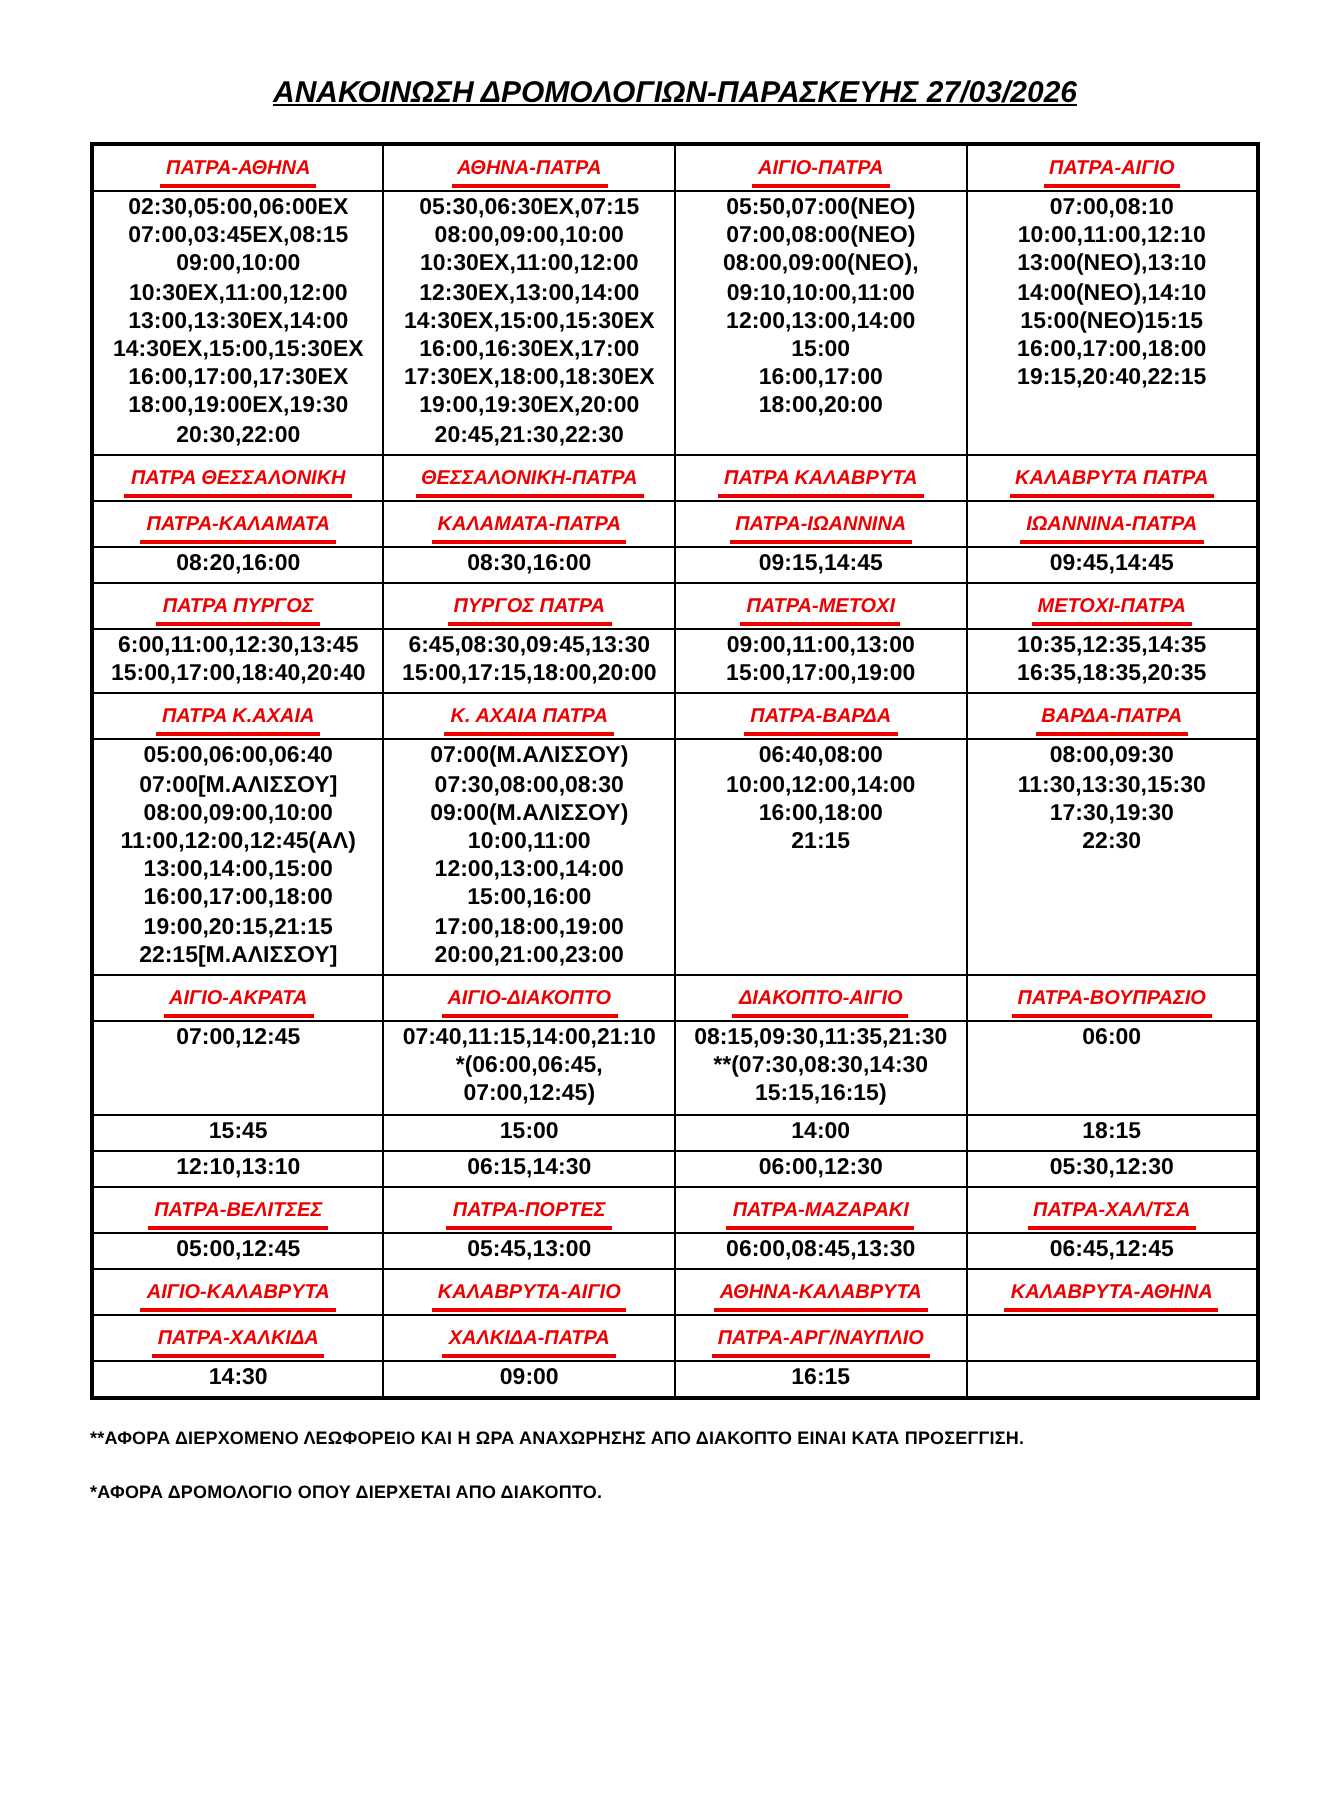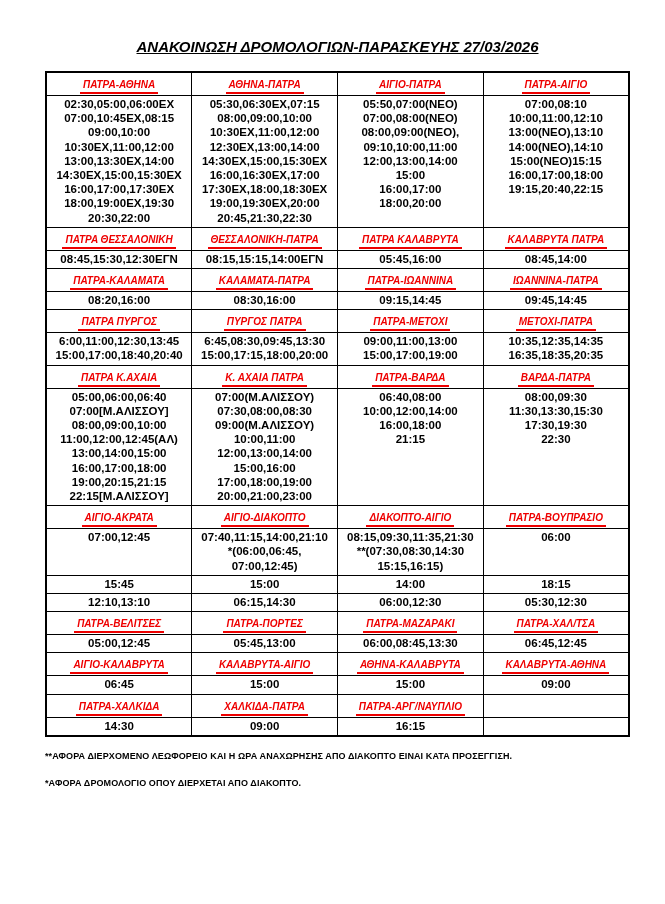--- a/index.html
+++ b/index.html
@@ -90,21 +90,21 @@
     <tbody id="timetable-body">
         <tr class="route-row">
           <td><span class="route-name">ΠΑΤΡΑ-ΑΘΗΝΑ</span></td>
           <td><span class="route-name">ΑΘΗΝΑ-ΠΑΤΡΑ</span></td>
           <td><span class="route-name">ΑΙΓΙΟ-ΠΑΤΡΑ</span></td>
           <td><span class="route-name">ΠΑΤΡΑ-ΑΙΓΙΟ</span></td>
         </tr>
         <tr class="times-row">
           <td>
             <div class="times-line">02:30,05:00,06:00ΕΧ</div>
-            <div class="times-line">07:00,10:45ΕΧ,08:15</div>
+            <div class="times-line">07:00,03:45ΕΧ,08:15</div>
             <div class="times-line">09:00,10:00</div>
             <div class="times-line">10:30ΕΧ,11:00,12:00</div>
             <div class="times-line">13:00,13:30ΕΧ,14:00</div>
             <div class="times-line">14:30ΕΧ,15:00,15:30ΕΧ</div>
             <div class="times-line">16:00,17:00,17:30ΕΧ</div>
             <div class="times-line">18:00,19:00ΕΧ,19:30</div>
             <div class="times-line">20:30,22:00</div>
           </td>
           <td>
             <div class="times-line">05:30,06:30ΕΧ,07:15</div>
@@ -136,34 +136,20 @@
             <div class="times-line">16:00,17:00,18:00</div>
             <div class="times-line">19:15,20:40,22:15</div>
           </td>
         </tr>
         <tr class="route-row">
           <td><span class="route-name">ΠΑΤΡΑ ΘΕΣΣΑΛΟΝΙΚΗ</span></td>
           <td><span class="route-name">ΘΕΣΣΑΛΟΝΙΚΗ-ΠΑΤΡΑ</span></td>
           <td><span class="route-name">ΠΑΤΡΑ ΚΑΛΑΒΡΥΤΑ</span></td>
           <td><span class="route-name">ΚΑΛΑΒΡΥΤΑ ΠΑΤΡΑ</span></td>
         </tr>
-        <tr class="times-row">
-          <td>
-            <div class="times-line">08:45,15:30,12:30ΕΓΝ</div>
-          </td>
-          <td>
-            <div class="times-line">08:15,15:15,14:00ΕΓΝ</div>
-          </td>
-          <td>
-            <div class="times-line">05:45,16:00</div>
-          </td>
-          <td>
-            <div class="times-line">08:45,14:00</div>
-          </td>
-        </tr>
         <tr class="route-row">
           <td><span class="route-name">ΠΑΤΡΑ-ΚΑΛΑΜΑΤΑ</span></td>
           <td><span class="route-name">ΚΑΛΑΜΑΤΑ-ΠΑΤΡΑ</span></td>
           <td><span class="route-name">ΠΑΤΡΑ-ΙΩΑΝΝΙΝΑ</span></td>
           <td><span class="route-name">ΙΩΑΝΝΙΝΑ-ΠΑΤΡΑ</span></td>
         </tr>
         <tr class="times-row">
           <td>
             <div class="times-line">08:20,16:00</div>
           </td>
@@ -312,34 +298,20 @@
           <td>
             <div class="times-line">06:45,12:45</div>
           </td>
         </tr>
         <tr class="route-row">
           <td><span class="route-name">ΑΙΓΙΟ-ΚΑΛΑΒΡΥΤΑ</span></td>
           <td><span class="route-name">ΚΑΛΑΒΡΥΤΑ-ΑΙΓΙΟ</span></td>
           <td><span class="route-name">ΑΘΗΝΑ-ΚΑΛΑΒΡΥΤΑ</span></td>
           <td><span class="route-name">ΚΑΛΑΒΡΥΤΑ-ΑΘΗΝΑ</span></td>
         </tr>
-        <tr class="times-row">
-          <td>
-            <div class="times-line">06:45</div>
-          </td>
-          <td>
-            <div class="times-line">15:00</div>
-          </td>
-          <td>
-            <div class="times-line">15:00</div>
-          </td>
-          <td>
-            <div class="times-line">09:00</div>
-          </td>
-        </tr>
         <tr class="route-row">
           <td><span class="route-name">ΠΑΤΡΑ-ΧΑΛΚΙΔΑ</span></td>
           <td><span class="route-name">ΧΑΛΚΙΔΑ-ΠΑΤΡΑ</span></td>
           <td><span class="route-name">ΠΑΤΡΑ-ΑΡΓ/ΝΑΥΠΛΙΟ</span></td>
           <td></td>
         </tr>
         <tr class="times-row">
           <td>
             <div class="times-line">14:30</div>
           </td>

